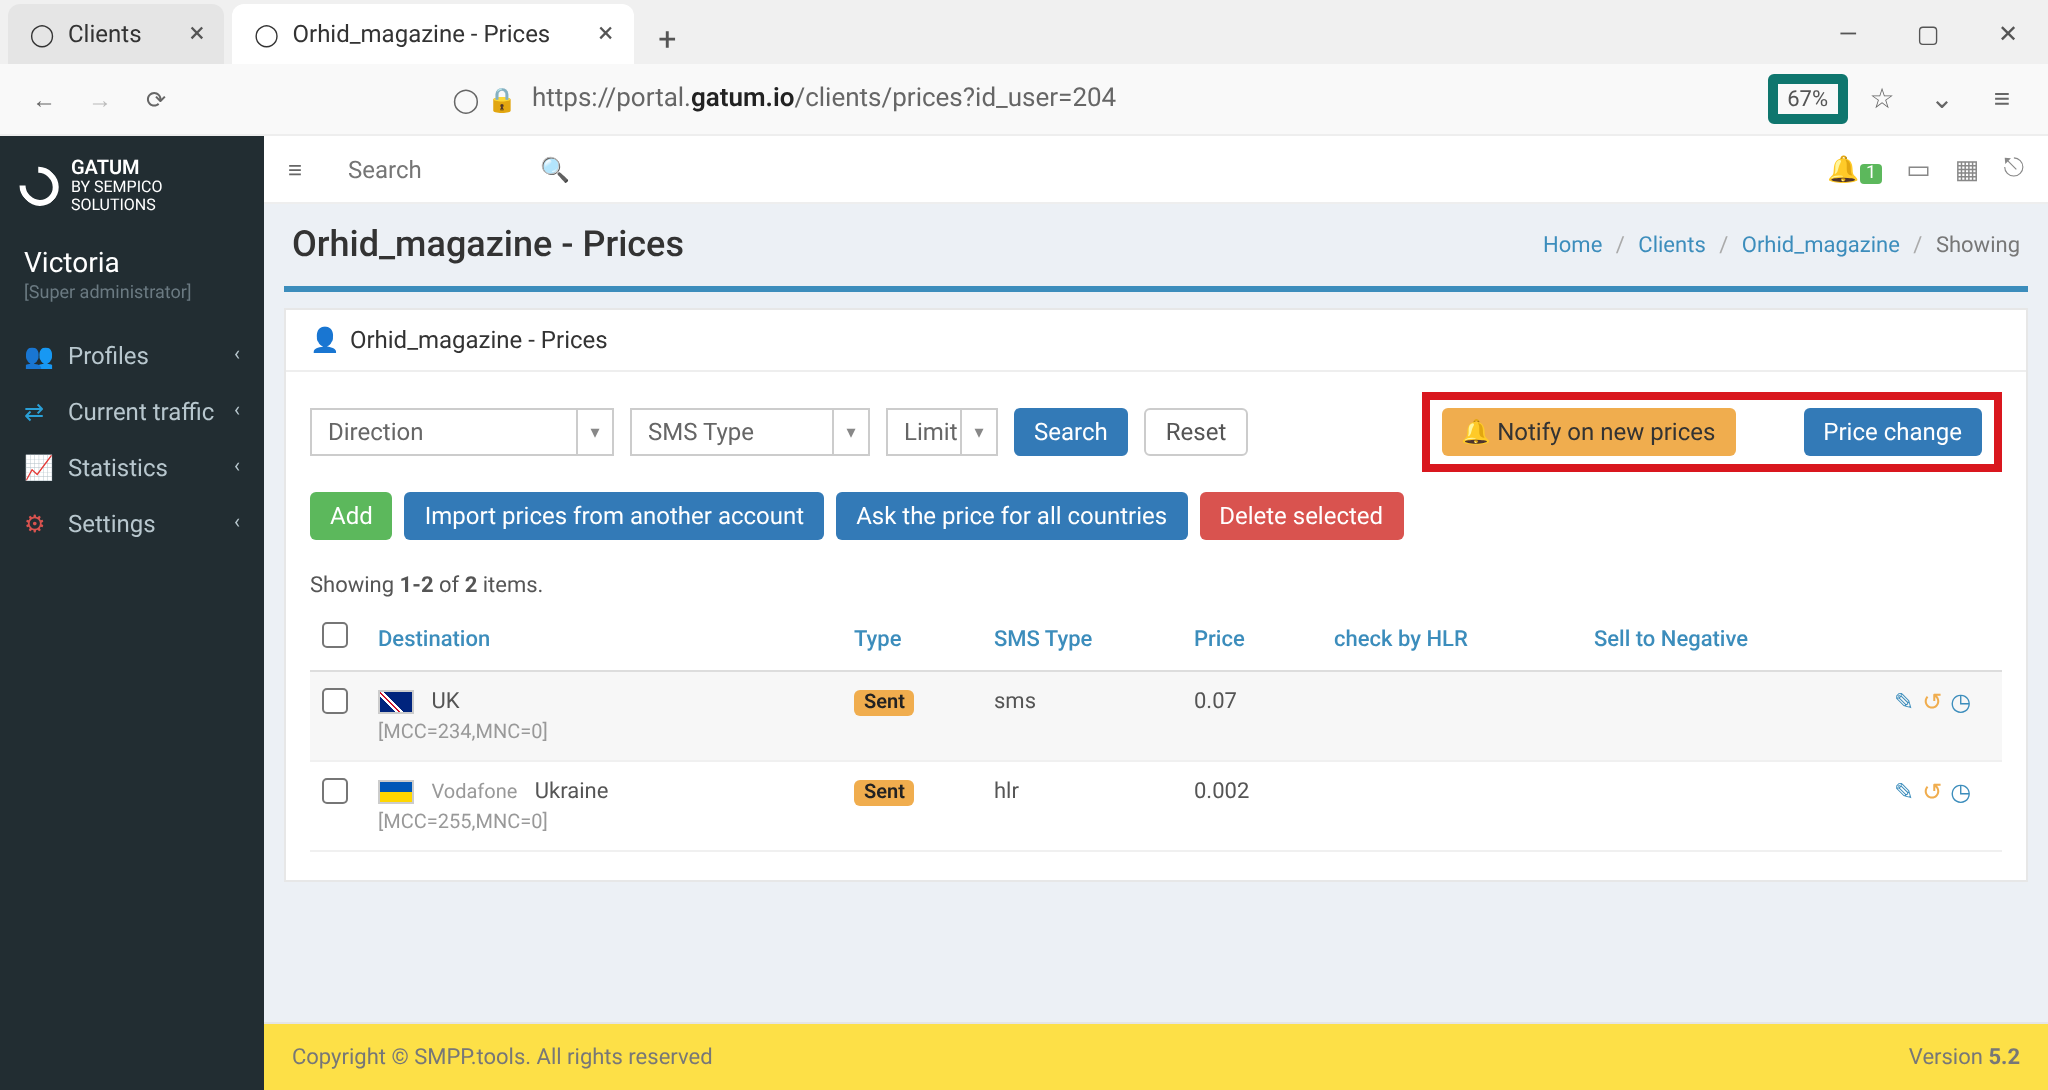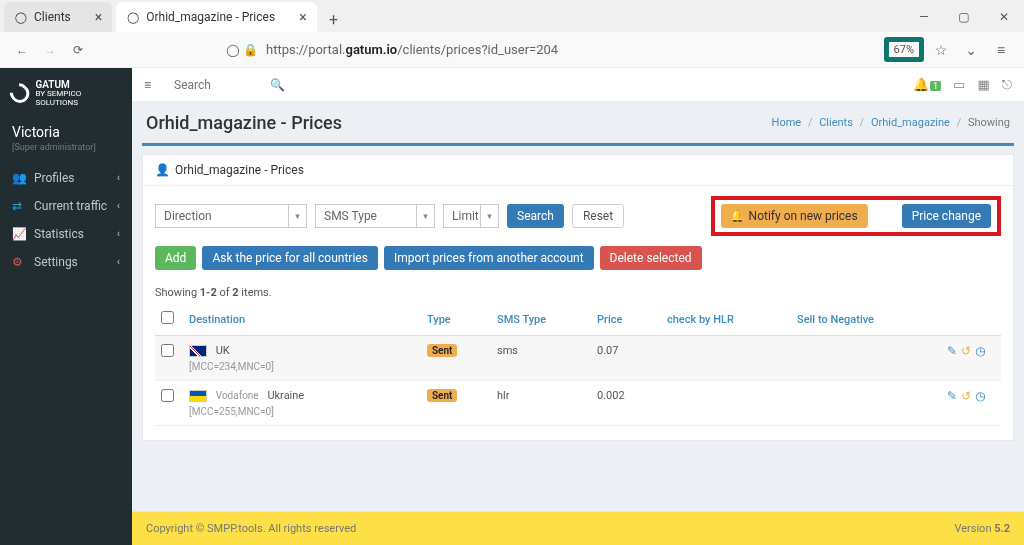--- a/index.html
+++ b/index.html
@@ -228,22 +228,22 @@
               <span style="margin-right:3px;">🔔</span>
                 <span>Notify on new prices</span>
             </button>
             <button class="btn btn-primary" style="position:relative;margin-left:28px;">Price change</button>
           </div>
         </div>
       </div>
 
       <div class="action-row">
         <button class="btn btn-success">Add</button>
+        <button class="btn btn-primary">Import prices from another account</button>
         <button class="btn btn-primary">Ask the price for all countries</button>
-        <button class="btn btn-primary">Import prices from another account</button>
         <button class="btn btn-danger">Delete selected</button>
       </div>
 
       <div class="summary">
         <span>Showing </span><b>1-2</b><span> of </span><b>2</b><span> items.</span>
       </div>
 
       <table>
         <thead>
           <tr>

